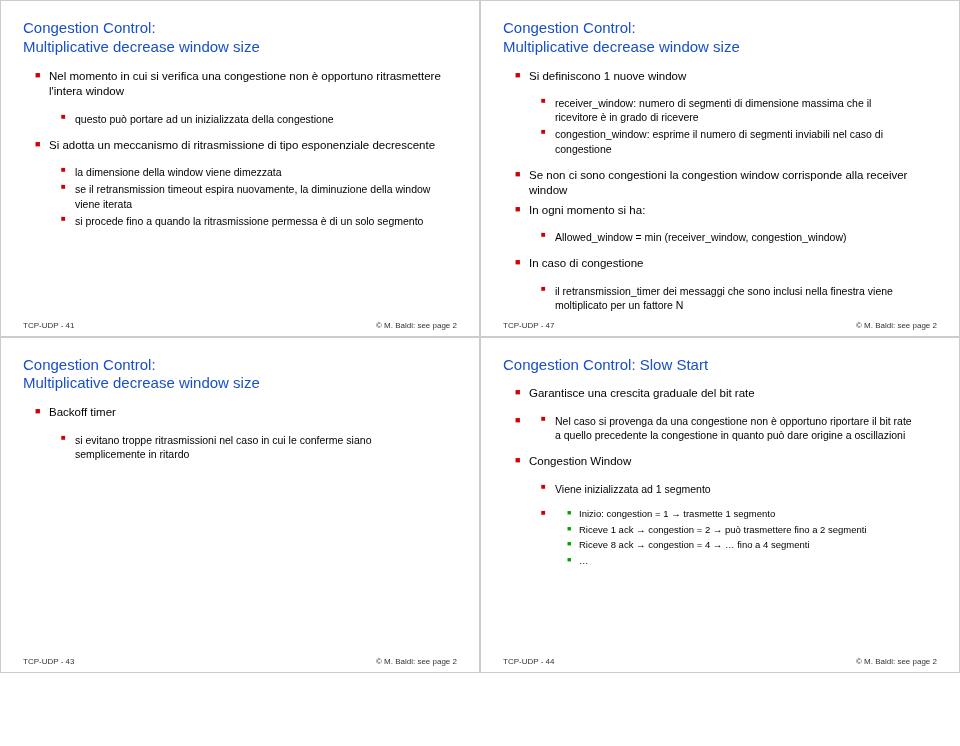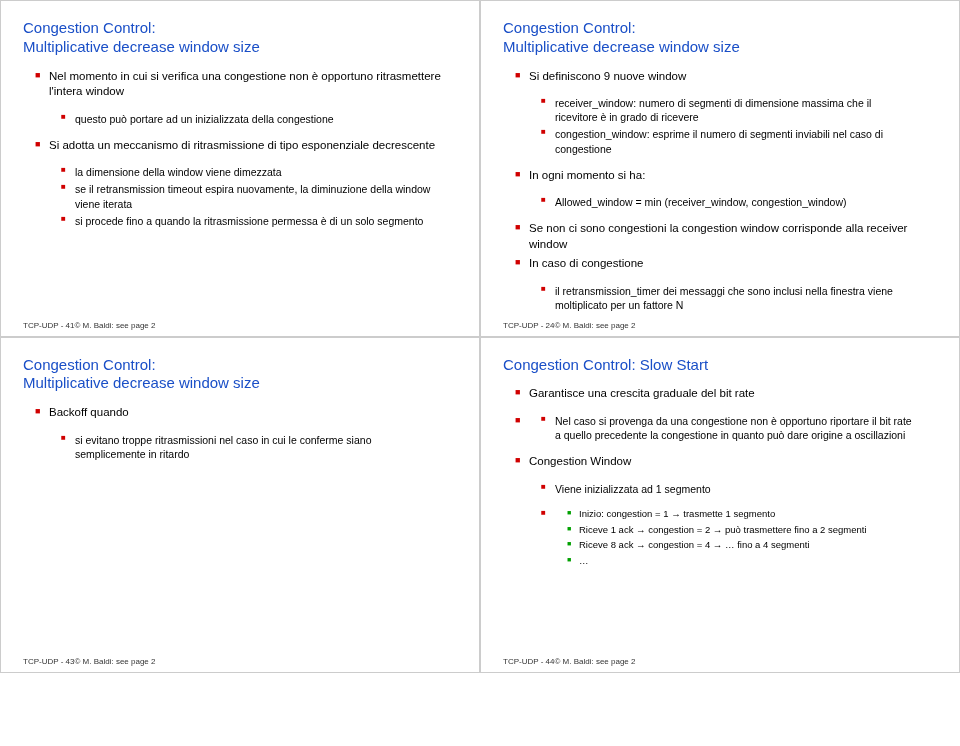--- a/index.html
+++ b/index.html
@@ -82,20 +82,21 @@
     top: 0;
     color: #00a000;
     font-size: 7px;
   }
   .footer {
     position: absolute;
     bottom: 6px;
     left: 22px;
     right: 22px;
     display: flex;
+    justify-content: space-between;
     font-size: 8px;
     color: #333;
   }
 </style>
 </head>
 <body>
 
 <div class="page-grid">
 
   <div class="slide">
@@ -119,51 +120,51 @@
     <div class="footer">
       <span>TCP-UDP - 41</span>
       <span>© M. Baldi: see page 2</span>
     </div>
   </div>
 
   <div class="slide">
     <h2 class="slide-title">Congestion Control:<br>Multiplicative decrease window size</h2>
     <ul class="lvl1">
       <li>
-        <span>Si definiscono 9 nuove window</span>
+        <span>Si definiscono 1 nuove window</span>
         <ul class="lvl2">
           <li><span>receiver_window: numero di segmenti di dimensione massima che il ricevitore è in grado di ricevere</span></li>
           <li><span>congestion_window: esprime il numero di segmenti inviabili nel caso di congestione</span></li>
         </ul>
       </li>
+      <li><span>Se non ci sono congestioni la congestion window corrisponde alla receiver window</span></li>
       <li>
         <span>In ogni momento si ha:</span>
         <ul class="lvl2">
           <li><span>Allowed_window = min (receiver_window, congestion_window)</span></li>
         </ul>
       </li>
-      <li><span>Se non ci sono congestioni la congestion window corrisponde alla receiver window</span></li>
       <li>
         <span>In caso di congestione</span>
         <ul class="lvl2">
           <li><span>il retransmission_timer dei messaggi che sono inclusi nella finestra viene moltiplicato per un fattore N</span></li>
         </ul>
       </li>
     </ul>
     <div class="footer">
-      <span>TCP-UDP - 24</span>
+      <span>TCP-UDP - 47</span>
       <span>© M. Baldi: see page 2</span>
     </div>
   </div>
 
   <div class="slide">
     <h2 class="slide-title">Congestion Control:<br>Multiplicative decrease window size</h2>
     <ul class="lvl1">
       <li>
-        <span>Backoff quando</span>
+        <span>Backoff timer</span>
         <ul class="lvl2">
           <li><span>si evitano troppe ritrasmissioni nel caso in cui le conferme siano semplicemente in ritardo</span></li>
         </ul>
       </li>
     </ul>
     <div class="footer">
       <span>TCP-UDP - 43</span>
       <span>© M. Baldi: see page 2</span>
     </div>
   </div>

